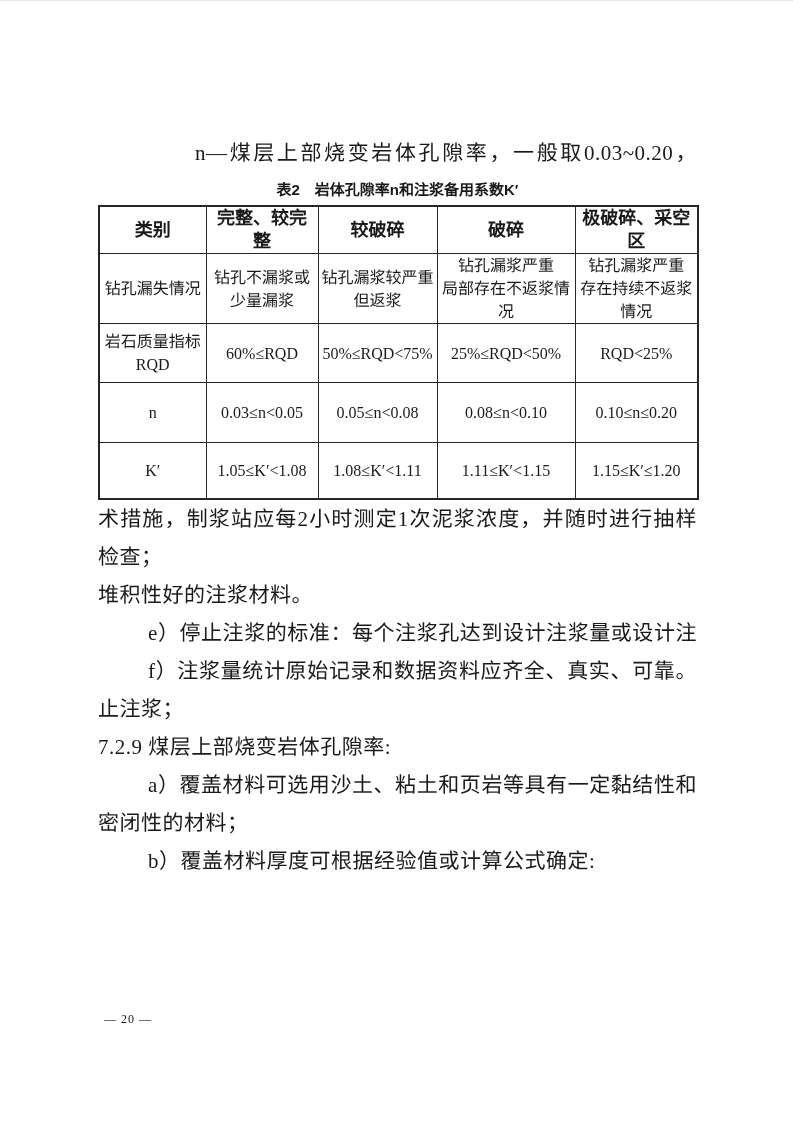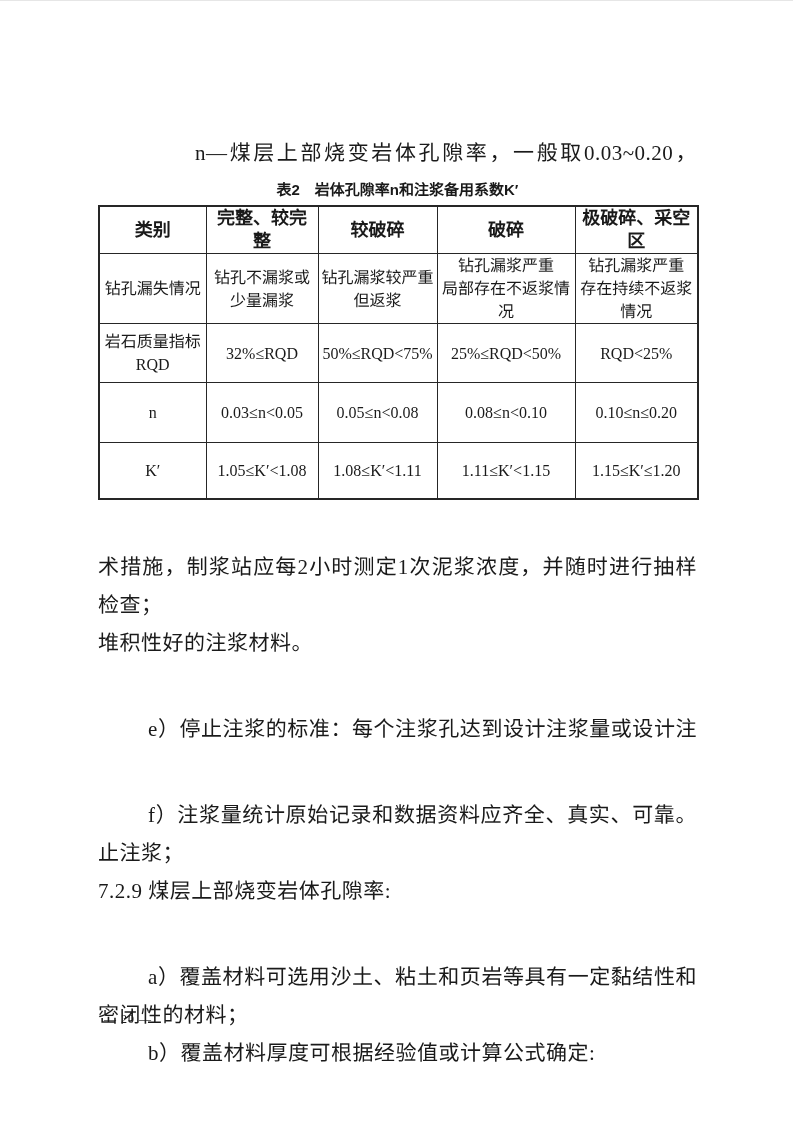--- a/index.html
+++ b/index.html
@@ -26,21 +26,20 @@
   .ln {
     font-size: 21px;
     line-height: 38px;
     white-space: nowrap;
     letter-spacing: 0.5px;
   }
   .fill {
     white-space: normal;
     text-align: justify;
     text-align-last: justify;
-    margin-top: 48px;
   }
   .ind   { text-indent: 50px; }
   .ind-a { text-indent: 97px; }
   .ind-b { text-indent: 115px; }
   .mt-first { margin-top: 134px; }
   .mt-body  { margin-top: 6px; }
   .tbl-title {
     margin-top: 2px;
     height: 31px;
     line-height: 31px;
@@ -119,21 +118,21 @@
           <td>钻孔漏浆较严重
 但返浆</td>
           <td>钻孔漏浆严重
 局部存在不返浆情况</td>
           <td>钻孔漏浆严重
 存在持续不返浆情况</td>
         </tr>
         <tr class="r3">
           <td>岩石质量指标
 RQD</td>
-          <td>32%≤RQD</td>
+          <td>60%≤RQD</td>
           <td>50%≤RQD&lt;75%</td>
           <td>25%≤RQD&lt;50%</td>
           <td>RQD&lt;25%</td>
         </tr>
         <tr class="r4">
           <td>n</td>
           <td>0.03≤n&lt;0.05</td>
           <td>0.05≤n&lt;0.08</td>
           <td>0.08≤n&lt;0.10</td>
           <td>0.10≤n≤0.20</td>

